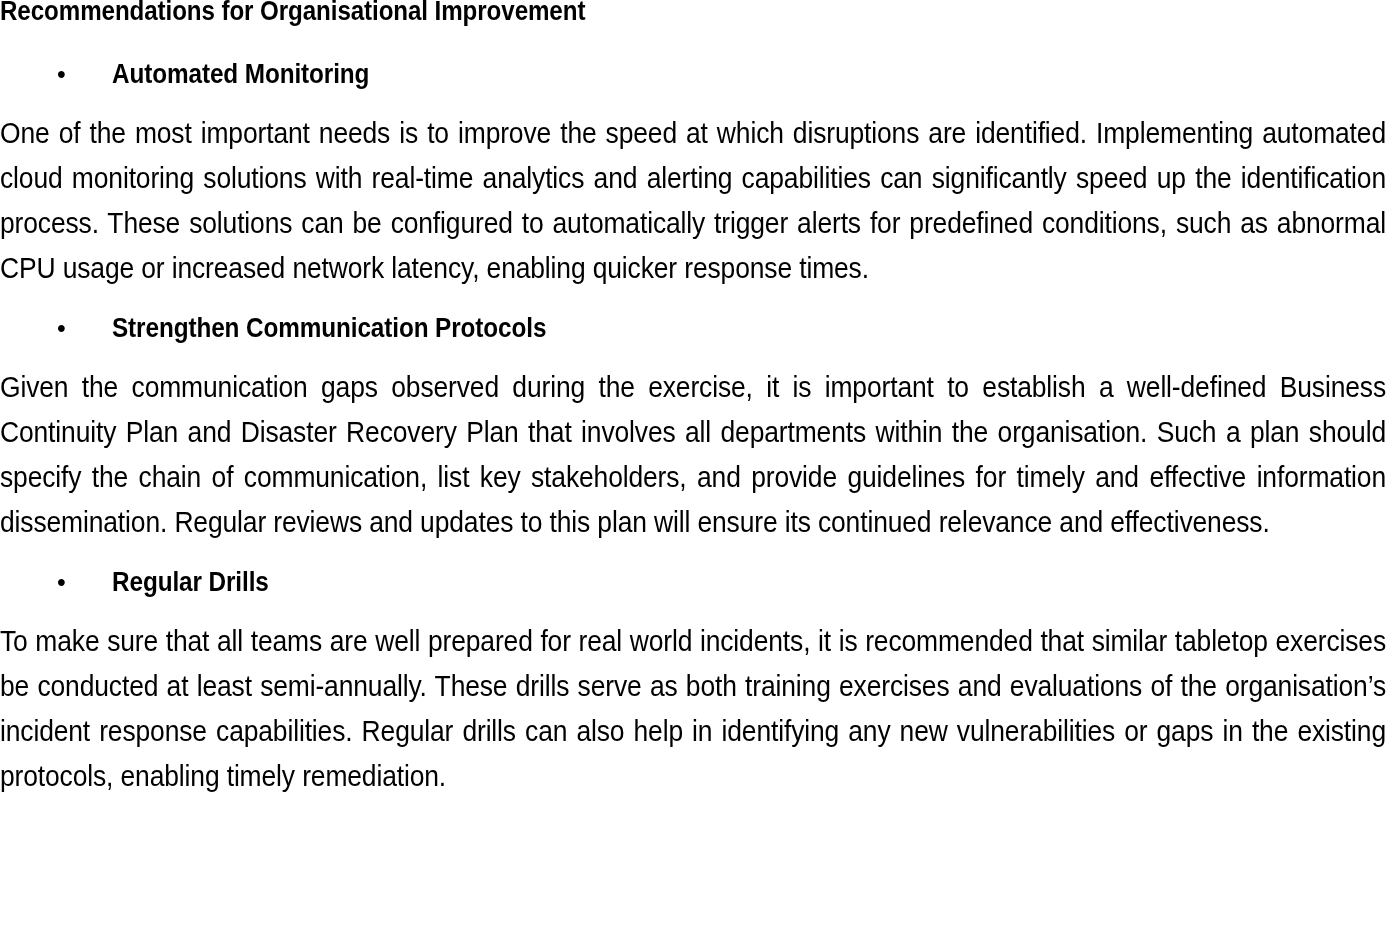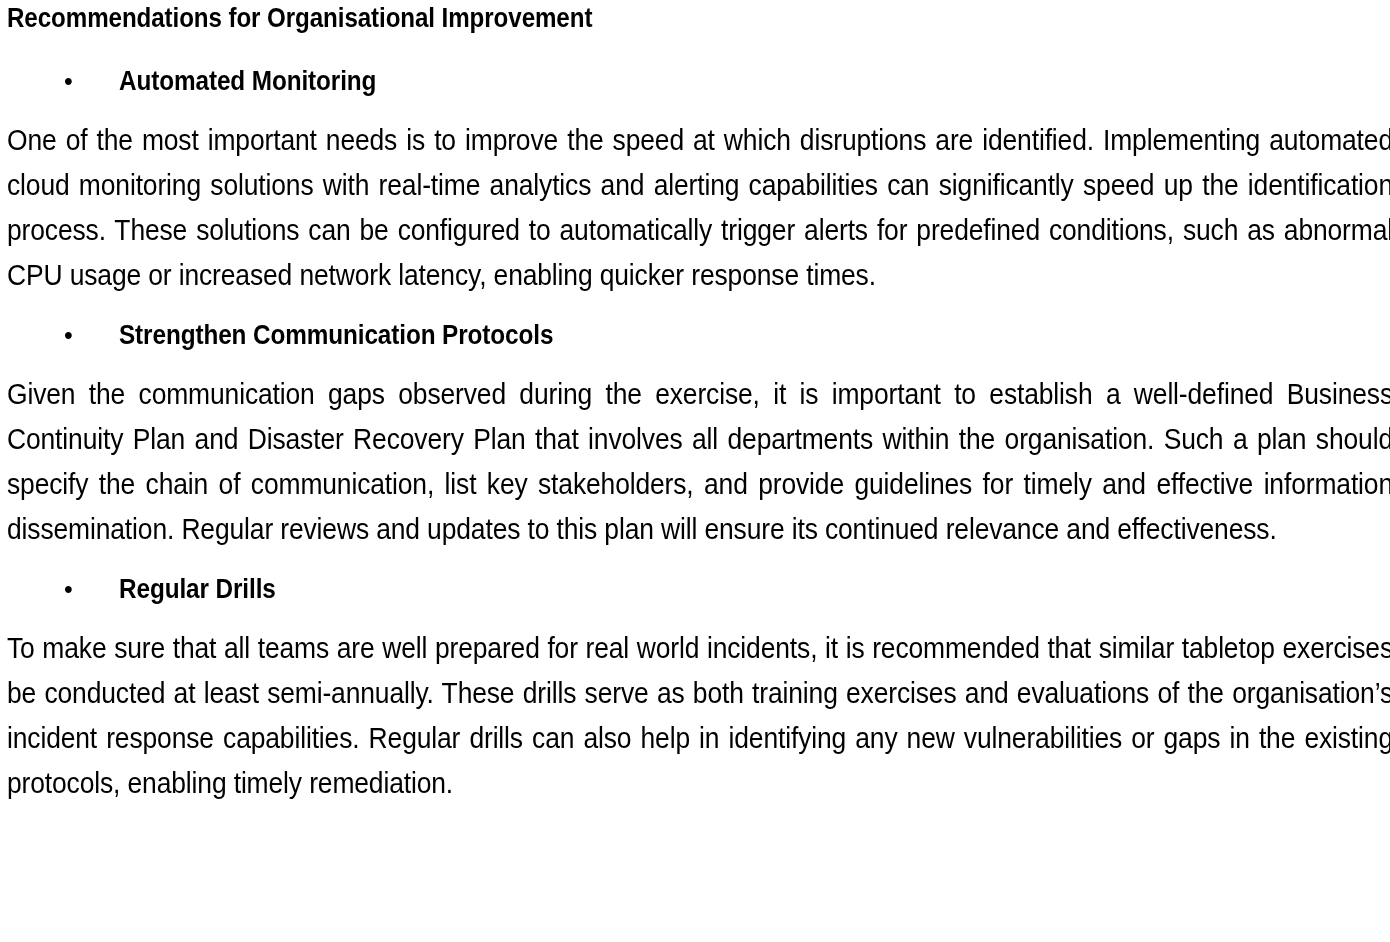--- a/index.html
+++ b/index.html
@@ -15,21 +15,21 @@
     font-family: "Liberation Sans", "DejaVu Sans", sans-serif;
     color: #000000;
     -webkit-font-smoothing: antialiased;
   }
 
   #page {
     position: relative;
     width: 1390px;
     height: 942px;
     box-sizing: border-box;
-    padding: 7px;
+    padding: 0;
     overflow: hidden;
   }
 
   
   .doc-heading {
     font-size: 27px;
     font-weight: bold;
     line-height: 30px;
     letter-spacing: -0.1px;
     margin: 0;

